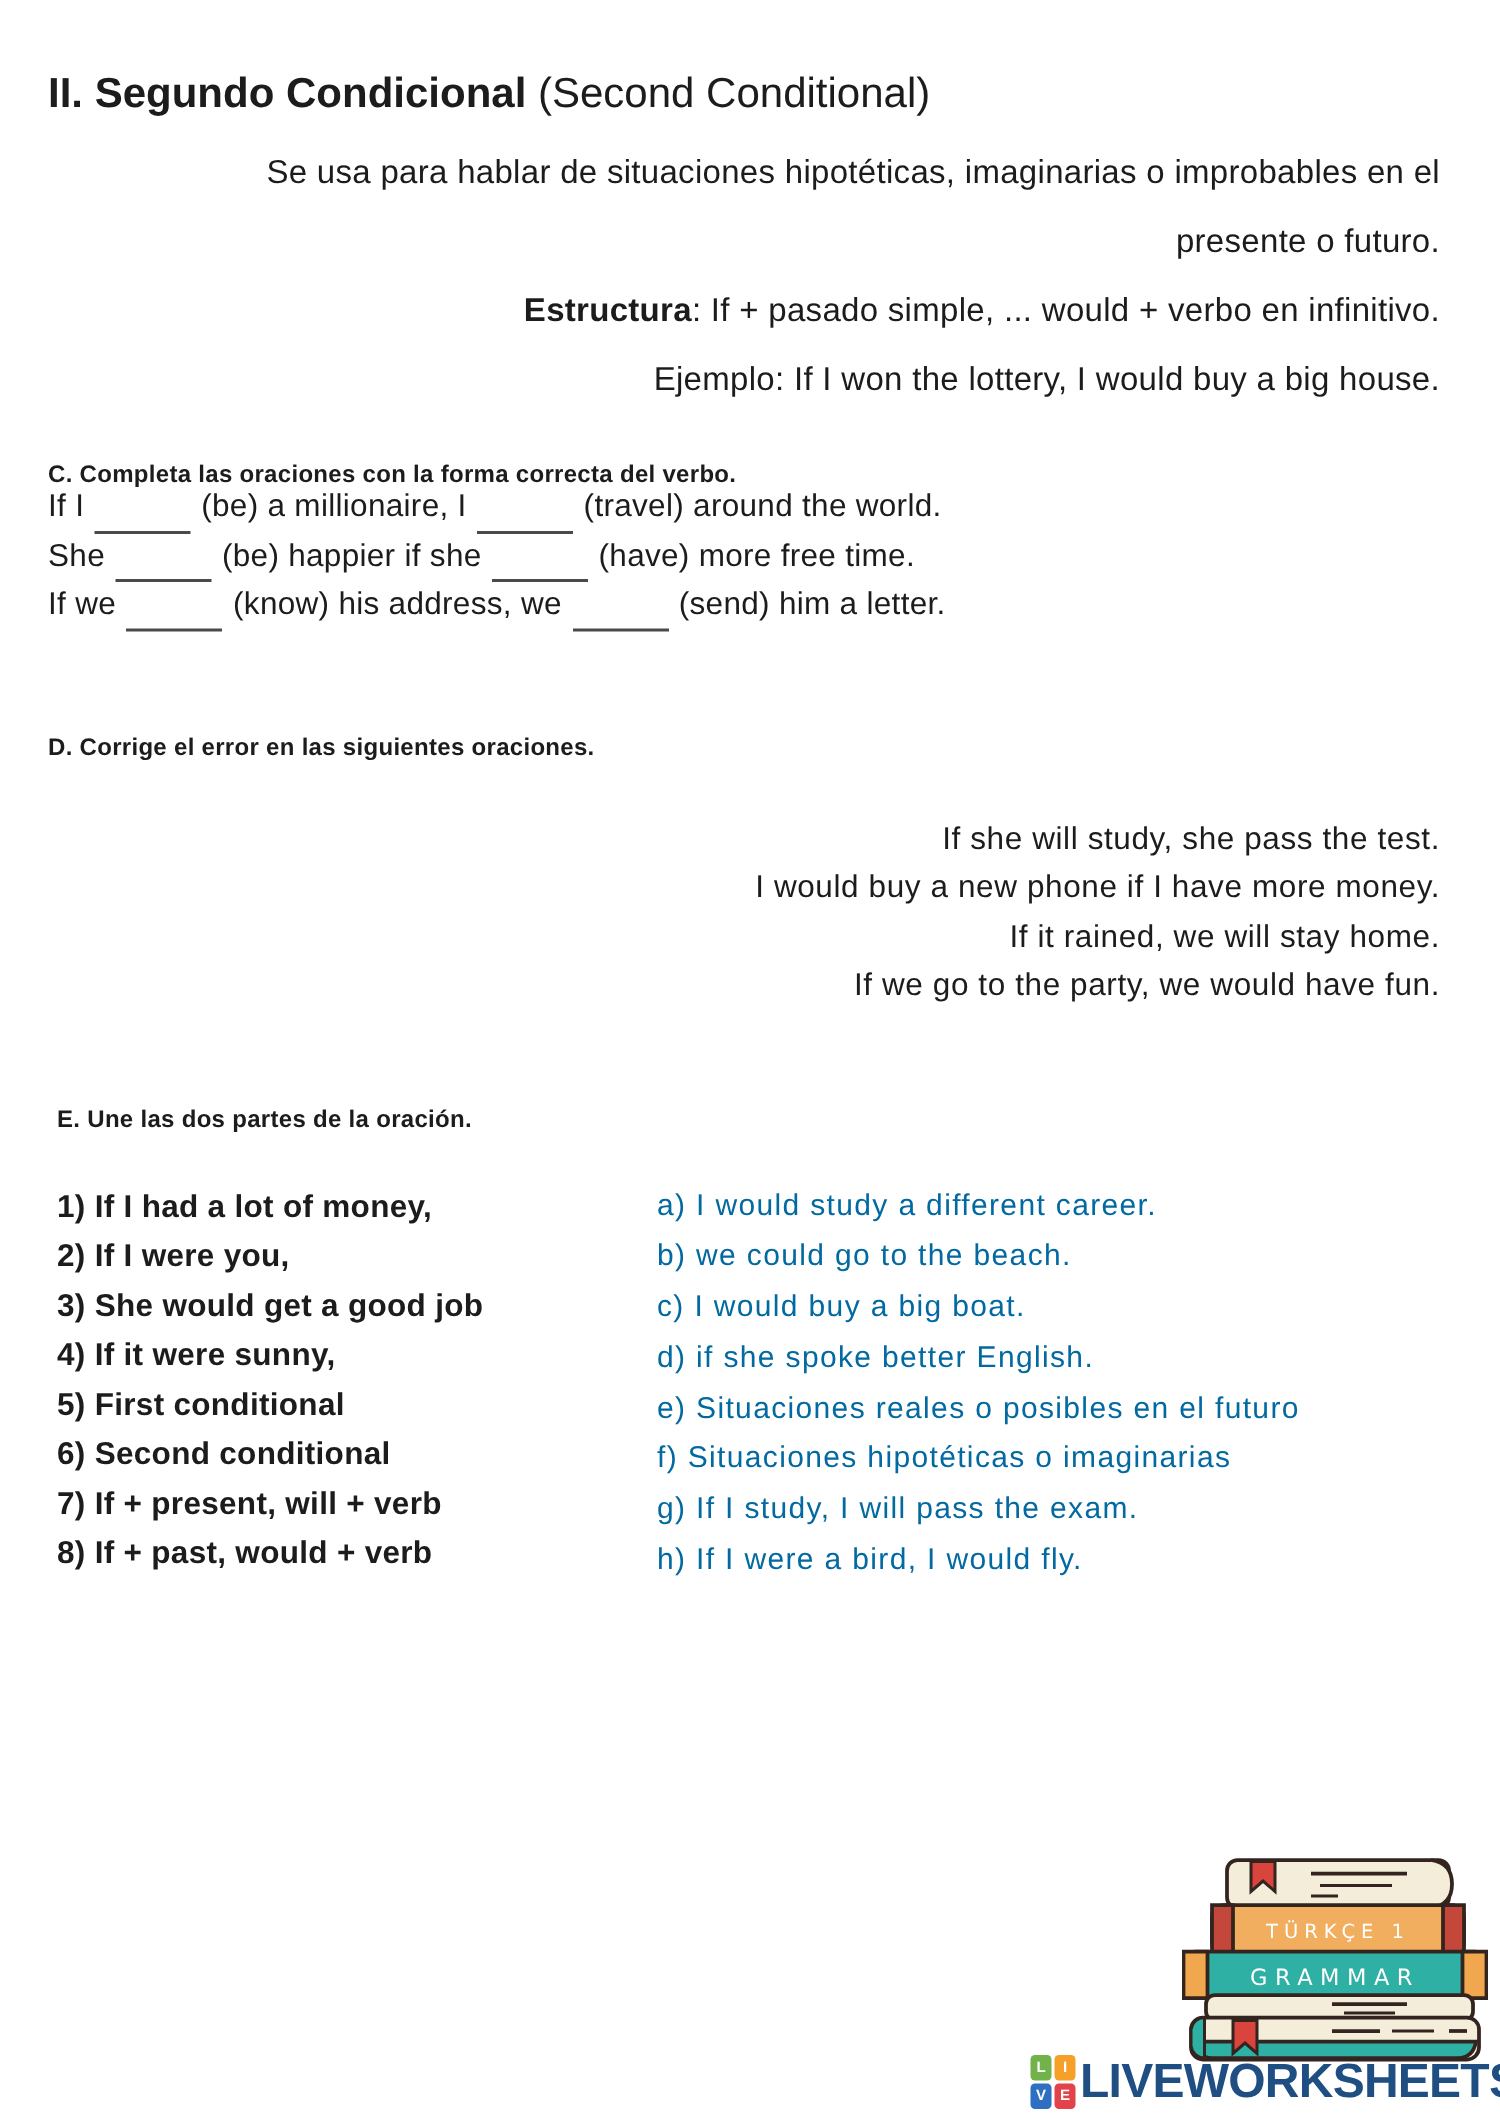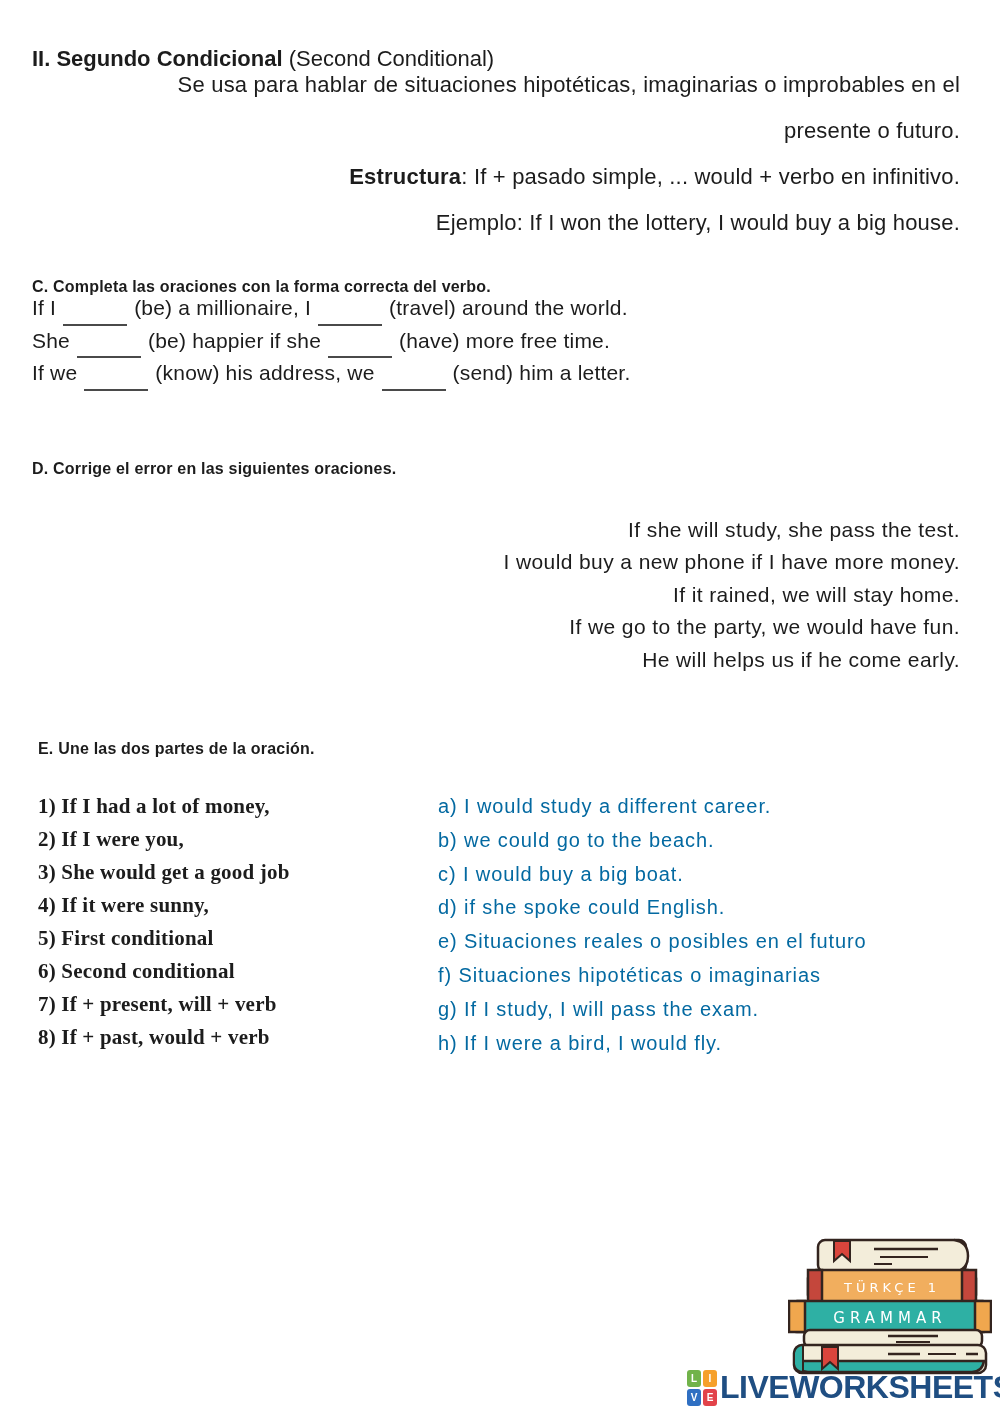--- a/index.html
+++ b/index.html
@@ -8,21 +8,21 @@
     position:relative;
     width:1000px; height:1414px;
     background:#ffffff;
     color:#1c1c1c;
     font-family:"Liberation Sans", sans-serif;
     overflow:hidden;
   }
   .content { padding:46px 40px 0 32px; }
 
   
-  .intro-heading { font-size:22px; font-weight:700; }
+  .intro-heading { font-size:28px; font-weight:700; margin-bottom:24px; }
   .intro-heading .light { font-weight:400; }
   .intro-line { font-size:22px; margin-bottom:20px; letter-spacing:.2px;text-align:right; }
   .intro-line b { font-weight:700; }
 
   
   .section-c { margin-top:42px; }
   .sec-heading { font-size:16px; font-weight:700; letter-spacing:.2px; }
   .c-rows { }
   .c-row {
     display:flex; align-items:baseline; gap:7px;
@@ -35,21 +35,21 @@
   }
 
   
   .section-d { margin-top:66px; }
   .d-rows { margin-top:36px; padding-left:5px;text-align:right; }
   .d-row { font-size:21px; line-height:32.5px; letter-spacing:.4px; }
 
   
   .section-e { margin-top:64px; padding-left:6px; }
   .e-columns { display:flex; margin-top:32px; }
-  .e-left { width:400px;font-family:Liberation Serif, serif; }
+  .e-left { width:400px; }
   .e-left .e-item { font-size:21px; line-height:33px; font-weight:700; letter-spacing:.2px; }
   .e-right .e-item { font-size:20px; line-height:33.8px; font-weight:400; letter-spacing:.9px; color:#0369a1; }
 
   
   .books-wrap { position:absolute; left:788px; top:1228px; width:204px; height:148px; }
   .logo-row {
     position:absolute; left:687px; top:1368px;
     display:flex; align-items:center; gap:3px;
   }
   .live-icon {
@@ -111,42 +111,41 @@
       </div>
     </div>
 
     <div class="section-d">
       <div class="sec-heading">D. Corrige el error en las siguientes oraciones.</div>
       <div class="d-rows">
         <div class="d-row">If she will study, she pass the test.</div>
         <div class="d-row">I would buy a new phone if I have more money.</div>
         <div class="d-row">If it rained, we will stay home.</div>
         <div class="d-row">If we go to the party, we would have fun.</div>
-        <div class="d-row">He will helps us if he come early.</div>
       </div>
     </div>
 
     <div class="section-e">
       <div class="sec-heading">E. Une las dos partes de la oración.</div>
       <div class="e-columns">
         <div class="e-left">
           <div class="e-item">1) If I had a lot of money,</div>
           <div class="e-item">2) If I were you,</div>
           <div class="e-item">3) She would get a good job</div>
           <div class="e-item">4) If it were sunny,</div>
           <div class="e-item">5) First conditional</div>
           <div class="e-item">6) Second conditional</div>
           <div class="e-item">7) If + present, will + verb</div>
           <div class="e-item">8) If + past, would + verb</div>
         </div>
         <div class="e-right">
           <div class="e-item">a) I would study a different career.</div>
           <div class="e-item">b) we could go to the beach.</div>
           <div class="e-item">c) I would buy a big boat.</div>
-          <div class="e-item">d) if she spoke could English.</div>
+          <div class="e-item">d) if she spoke better English.</div>
           <div class="e-item">e) Situaciones reales o posibles en el futuro</div>
           <div class="e-item">f) Situaciones hipotéticas o imaginarias</div>
           <div class="e-item">g) If I study, I will pass the exam.</div>
           <div class="e-item">h) If I were a bird, I would fly.</div>
         </div>
       </div>
     </div>
   </div>
 
   <div class="books-wrap">

